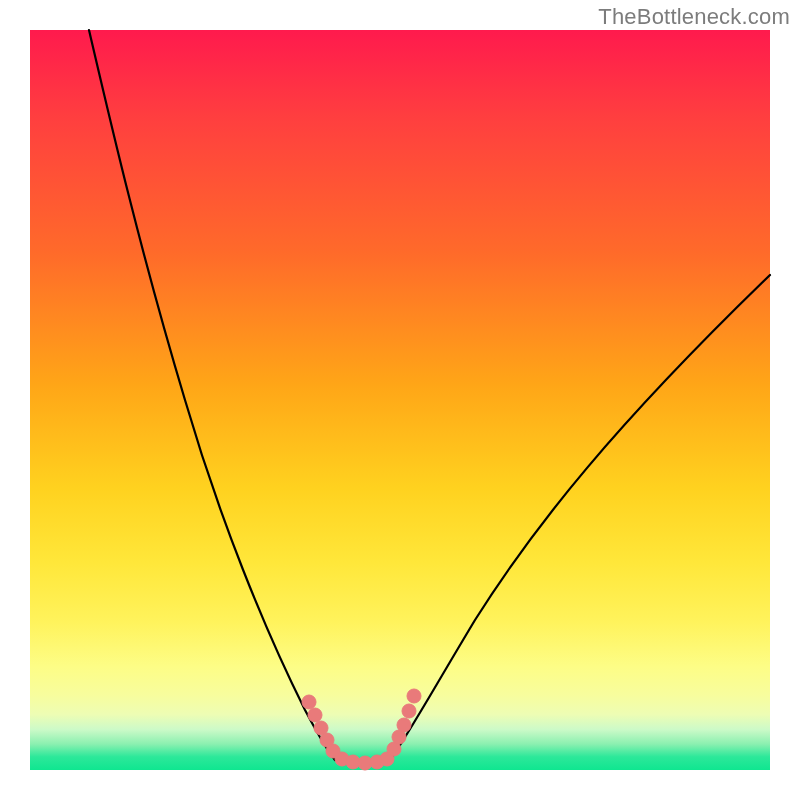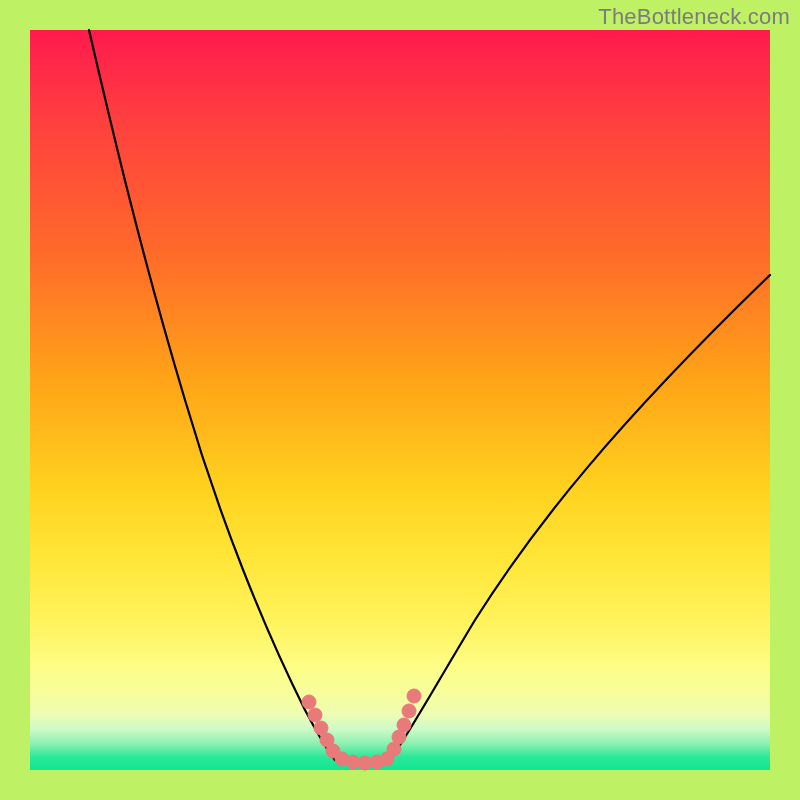--- a/index.html
+++ b/index.html
@@ -8,21 +8,21 @@
     width: 800px;
     height: 800px;
     background: #000000;
     overflow: hidden;
     font-family: Arial, Helvetica, sans-serif;
   }
   .frame {
     position: relative;
     width: 800px;
     height: 800px;
-    background: #bef264;
+    background: #ffffff;
   }
   .plot-area {
     position: absolute;
     left: 30px;
     top: 30px;
     width: 740px;
     height: 740px;
     
     background: linear-gradient(
       to bottom,

